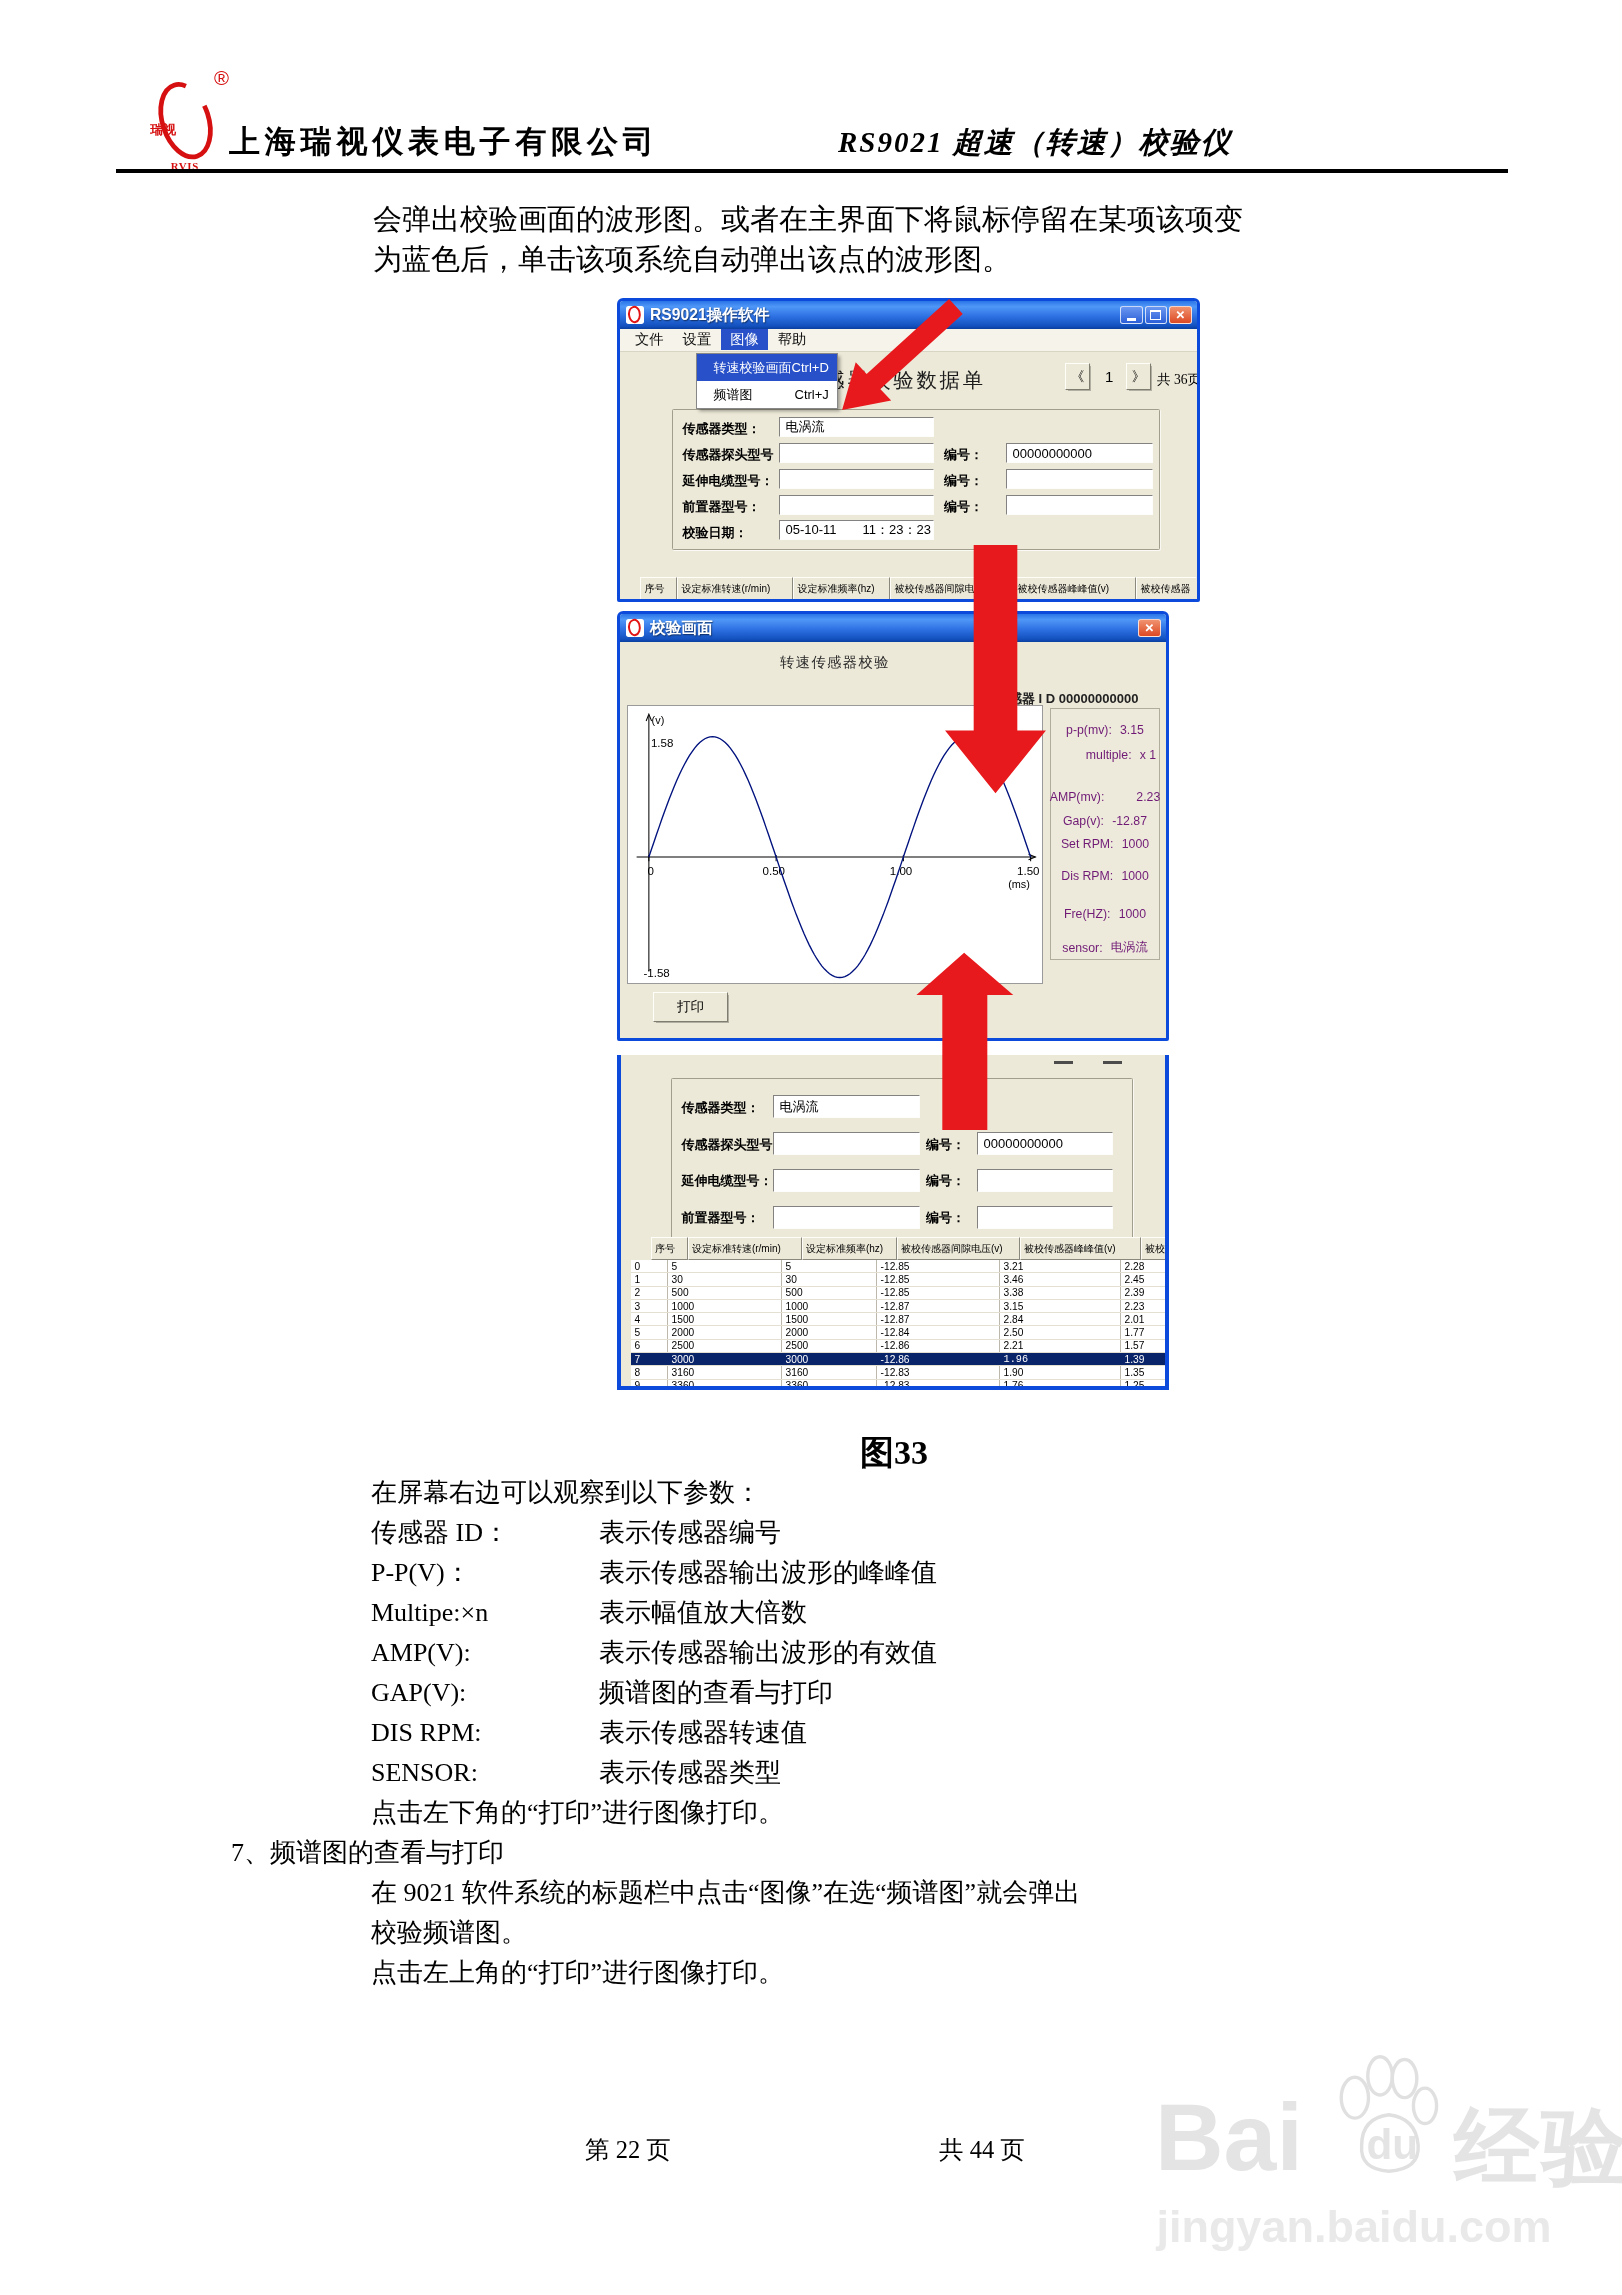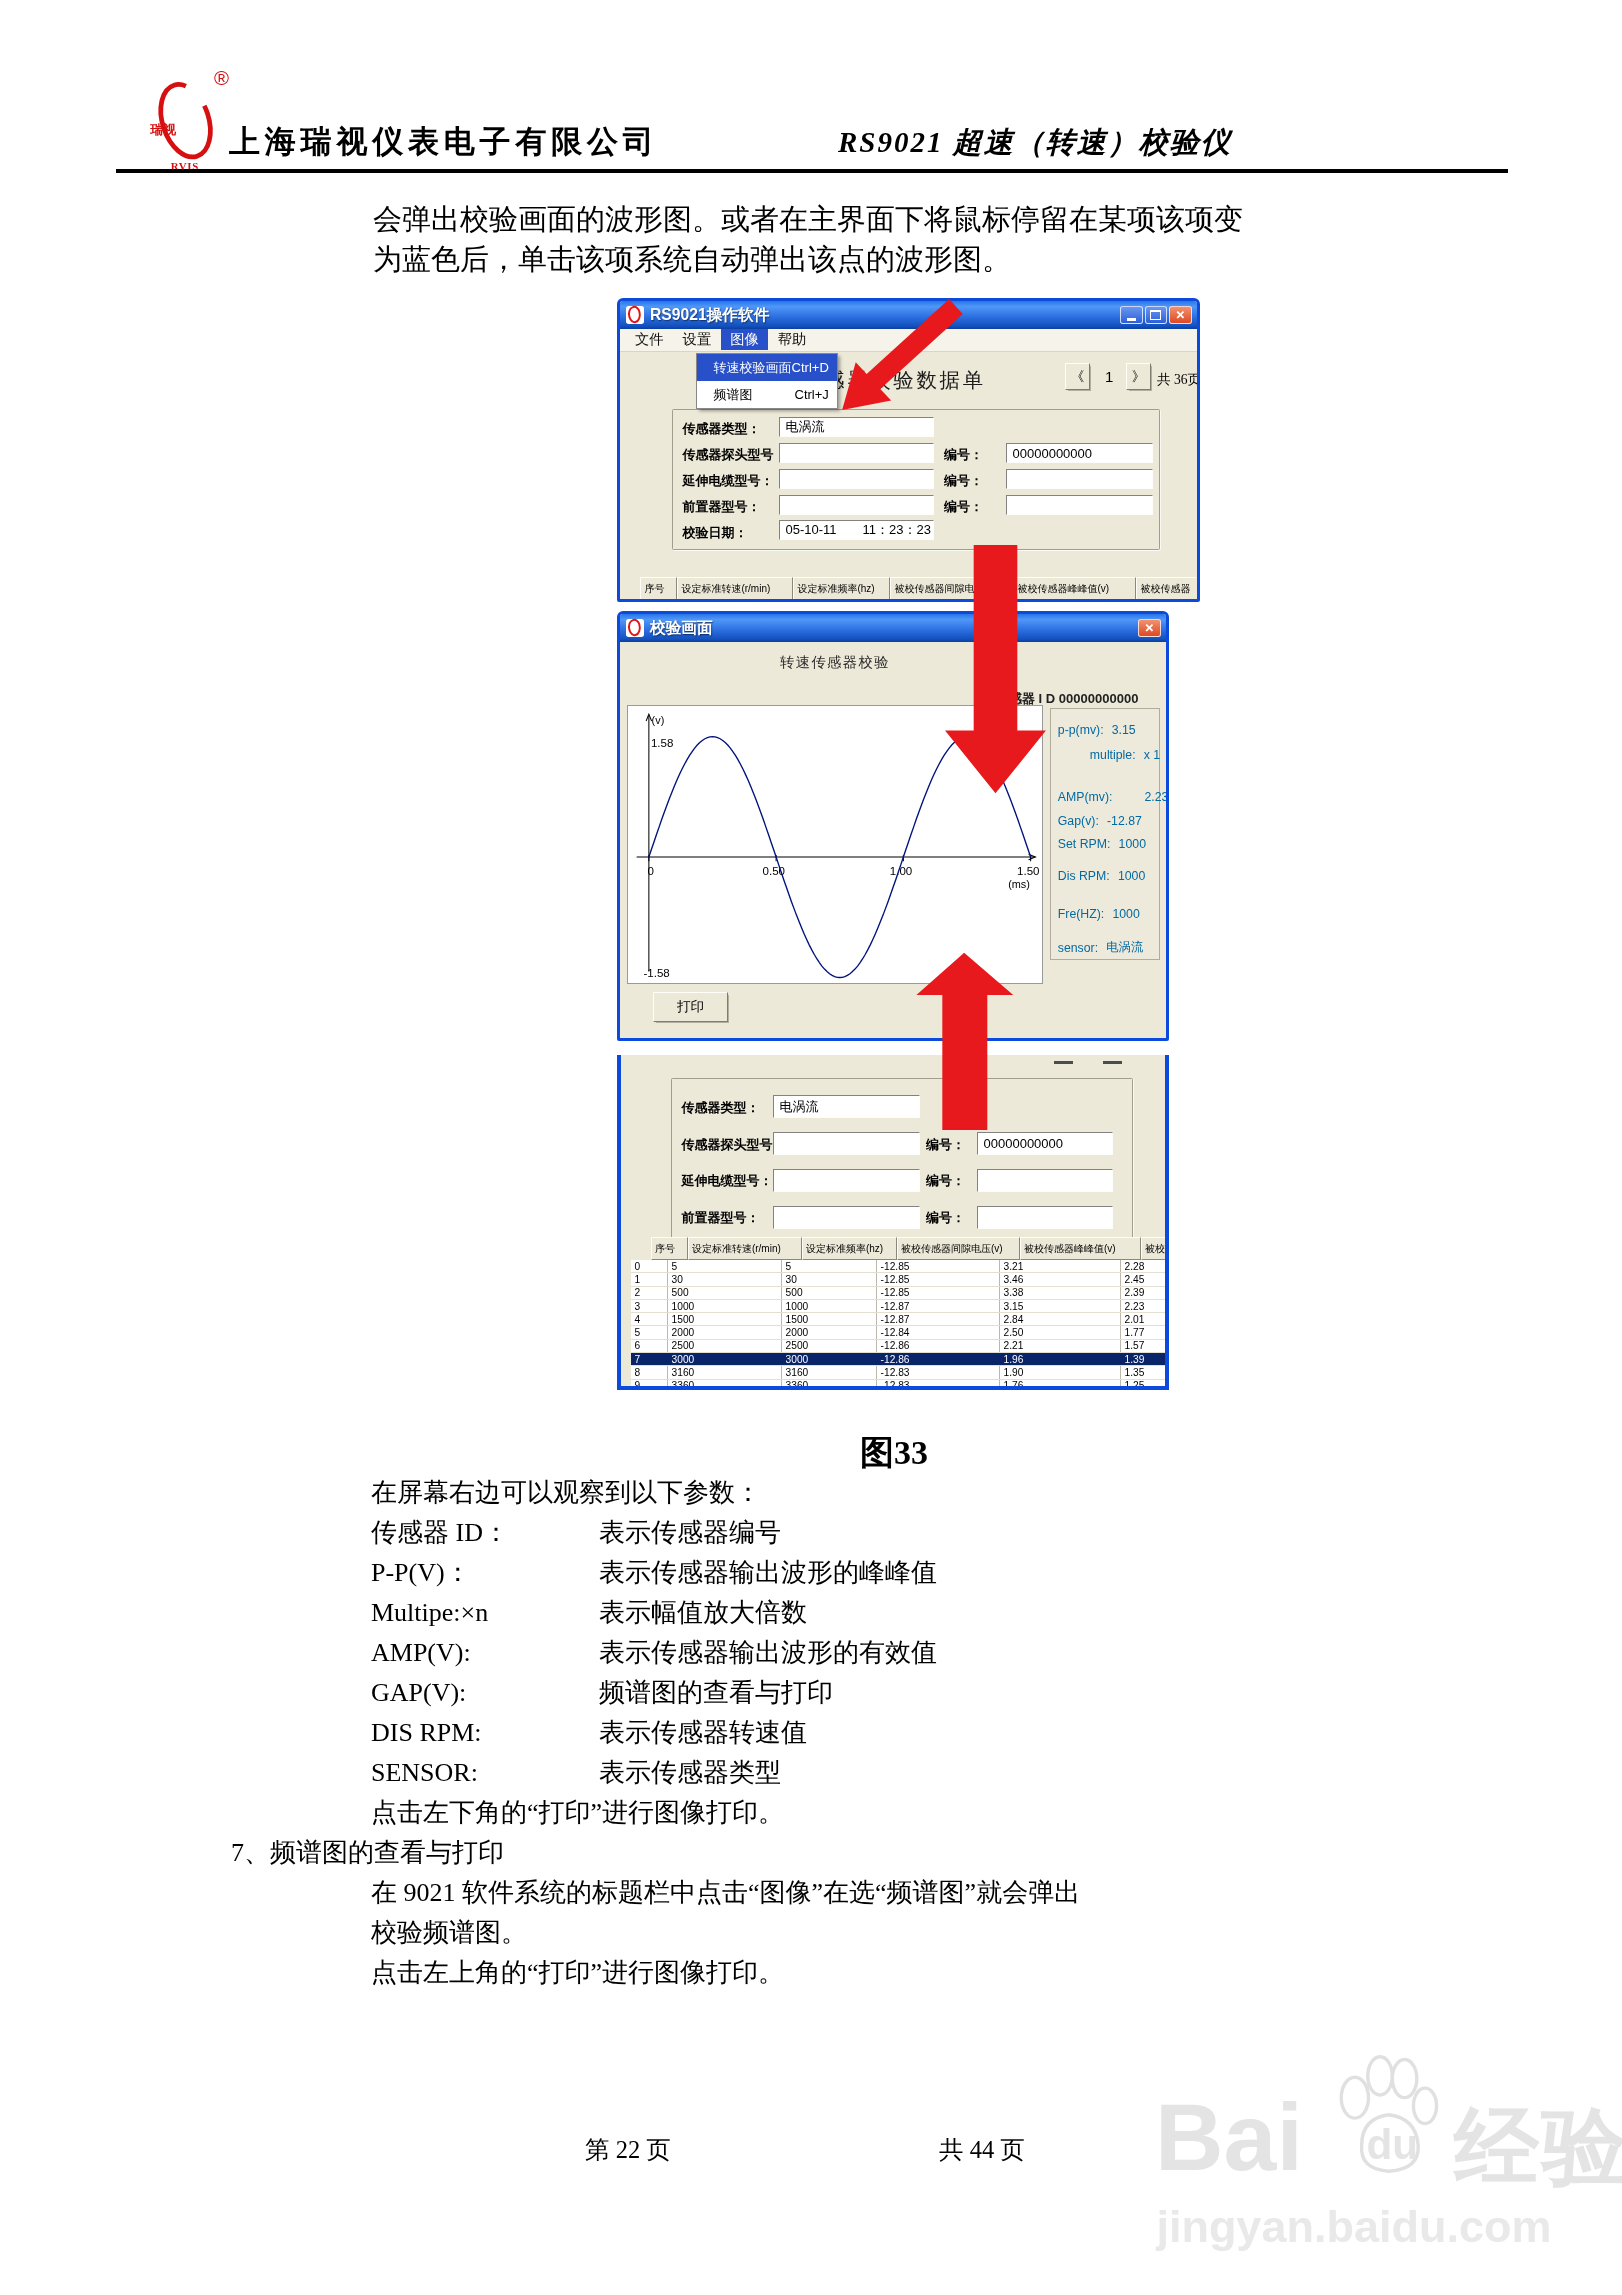--- a/index.html
+++ b/index.html
@@ -74,22 +74,22 @@
   .th-cell{flex:none;background:#ece9d8;border:1.4px solid;border-color:#fefdf7 #8a887c #8a887c #fefdf7;
            display:flex;align-items:center;padding:0 3.4px;font:10px "Liberation Sans",sans-serif;
            white-space:nowrap;overflow:hidden;box-sizing:border-box;height:23px;}
   .t-row{display:flex;height:12.3px;background:#fff;border-bottom:0.7px solid #e3e0d2;}
   .t-row.hl{background:#0a246a;color:#fff;}
   .td-cell{flex:none;padding:0 4.1px;font:10.2px "Liberation Sans",sans-serif;display:flex;align-items:center;
            border-right:0.7px solid #bcb9ac;white-space:nowrap;overflow:hidden;box-sizing:border-box;}
 
   .plot-box{position:absolute;background:#fff;border:0.7px solid #9a9a9a;box-sizing:border-box;}
   .params-panel{position:absolute;background:#edeadc;border:0.7px solid #b0ad9c;box-sizing:border-box;}
-  .p-row{display:flex;gap:8.2px;padding:0 6.8px;font:12.3px "Liberation Sans",sans-serif;color:#0369a1;
-         white-space:nowrap;align-items:center;height:15px;}
+  .p-row{display:flex;gap:8.2px;padding:0 6.8px;font:12.3px "Liberation Sans",sans-serif;color:#701a75;
+         white-space:nowrap;align-items:center;height:15px;justify-content:center;}
 
   .wm{color:#e4e4e4;font-family:"Liberation Sans","DejaVu Sans",sans-serif;font-weight:bold;white-space:nowrap;}
   .dash-mark{position:absolute;height:2.7px;background:#4c4c4c;}
   .arrows-svg{position:absolute;z-index:40;pointer-events:none;}
 </style>
 </head>
 <body>
 
 <div class="page">
 
@@ -326,21 +326,21 @@
           <div class="td-cell" style="width: 95px;">2500</div>
           <div class="td-cell" style="width: 123px;">-12.86</div>
           <div class="td-cell" style="width: 121px;">2.21</div>
           <div class="td-cell" style="width: 102px;">1.57</div>
         </div>
         <div class="t-row hl">
           <div class="td-cell" style="width: 37px; border-right: 0.7px solid rgb(10, 36, 106);">7</div>
           <div class="td-cell" style="width: 114px; border-right: 0.7px solid rgb(10, 36, 106);">3000</div>
           <div class="td-cell" style="width: 95px; border-right: 0.7px solid rgb(10, 36, 106);">3000</div>
           <div class="td-cell" style="width: 123px; border-right: 0.7px solid rgb(10, 36, 106);">-12.86</div>
-          <div class="td-cell" style="width: 121px; border-right: 0.7px solid rgb(10, 36, 106);">1.96</div>
+          <div class="td-cell" style="width: 121px; border-right: 0.7px solid rgb(10, 36, 106); font-family: Liberation Mono, monospace;">1.96</div>
           <div class="td-cell" style="width: 102px; border-right: 0.7px solid rgb(10, 36, 106);">1.39</div>
         </div>
         <div class="t-row">
           <div class="td-cell" style="width: 37px;">8</div>
           <div class="td-cell" style="width: 114px;">3160</div>
           <div class="td-cell" style="width: 95px;">3160</div>
           <div class="td-cell" style="width: 123px;">-12.83</div>
           <div class="td-cell" style="width: 121px;">1.90</div>
           <div class="td-cell" style="width: 102px;">1.35</div>
         </div>

